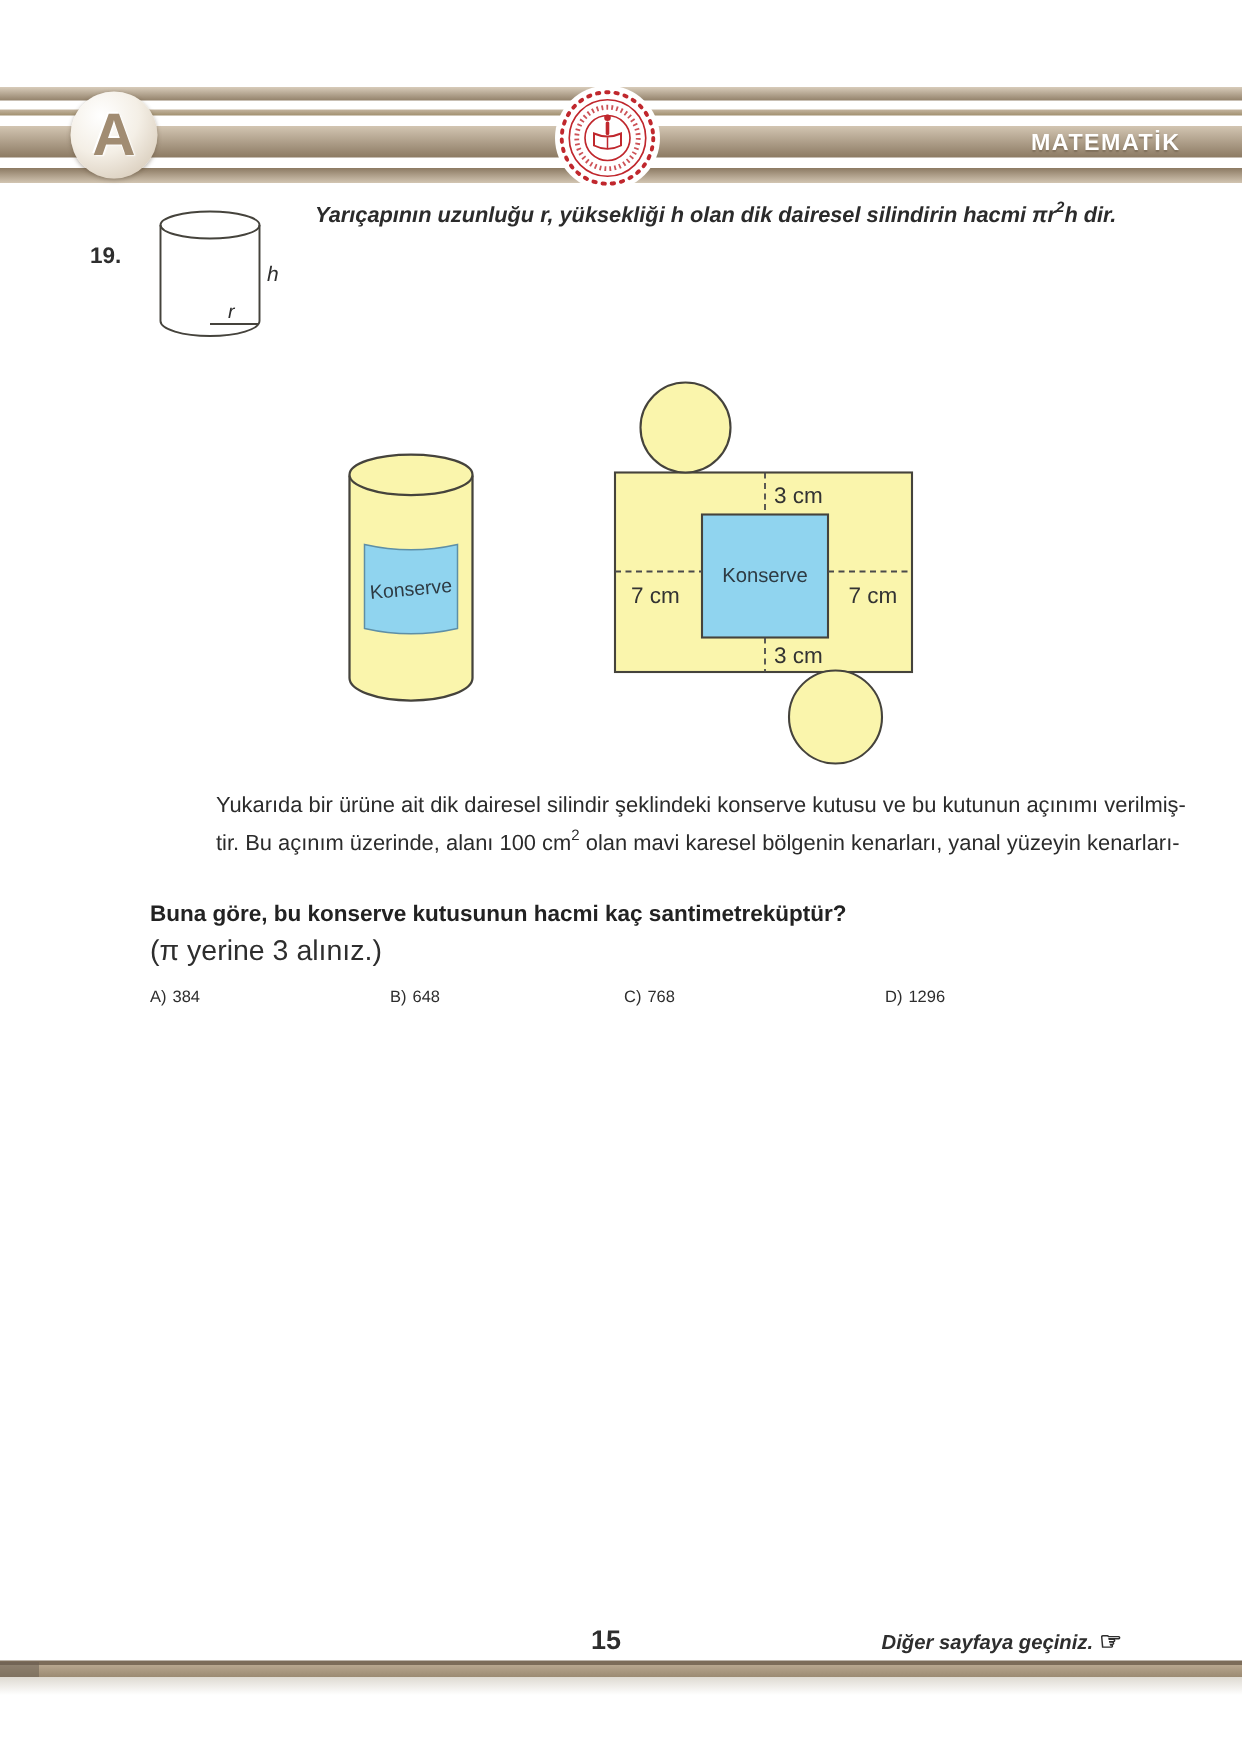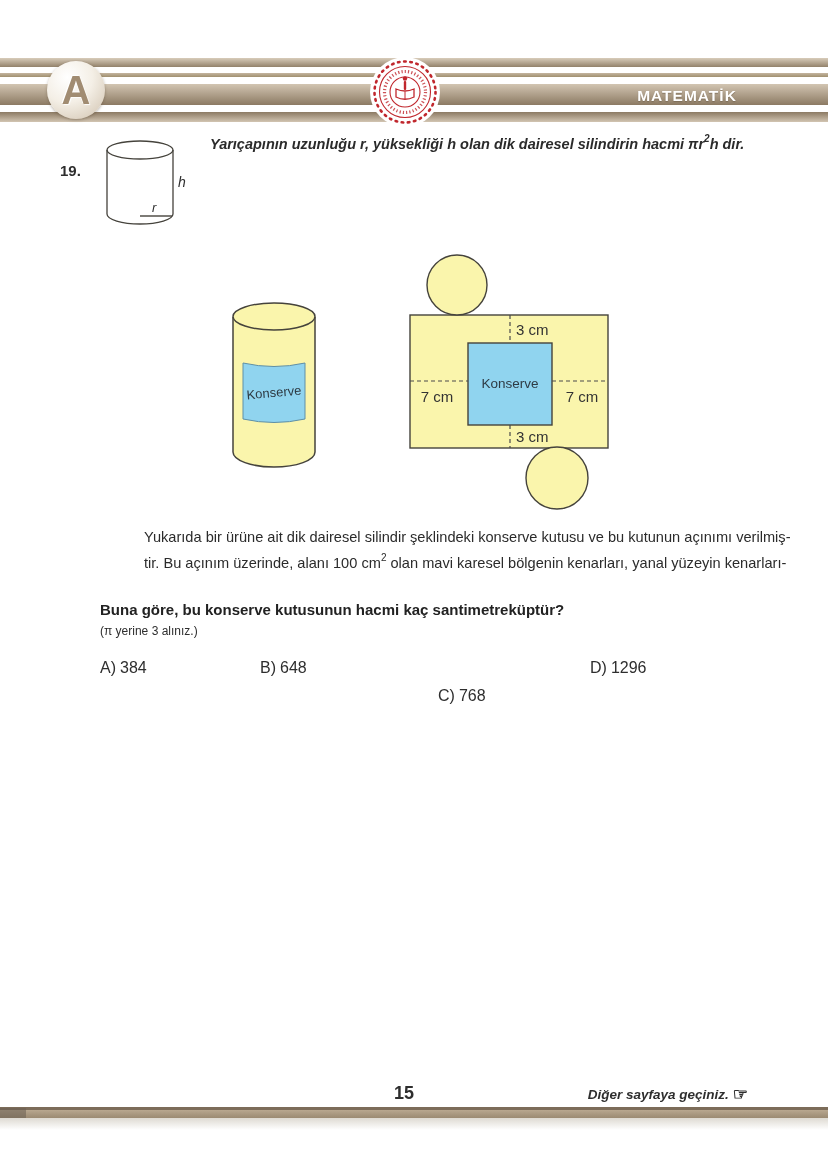--- a/index.html
+++ b/index.html
@@ -10,21 +10,21 @@
     font-family:"Liberation Sans", sans-serif; color:#2e2e2e;
   }
   
   .hbar { position:absolute; left:0; width:828px; }
   .hbar-1 { top:58px; height:9px;  background:linear-gradient(#d8ccba, #93826b); }
   .hbar-2 { top:73px; height:4px;  background:linear-gradient(#c4b5a0, #a1906f); }
   .hbar-3 { top:84px; height:21px; background:linear-gradient(#d2c5b2, #8c7a63); }
   .hbar-4 { top:112px; height:10px; background:linear-gradient(#8c7a63, #d2c5b2); }
   .subject-label {
     position:absolute; top:86px; left:587px; width:200px; height:19px;
-    text-align:center; font-size:15.5px; font-weight:bold; color:#fff;
+    text-align:right; font-size:15.5px; font-weight:bold; color:#fff;
     letter-spacing:1px; line-height:19px;
     text-shadow:0 1px 1px rgba(110,95,75,.65);
   }
   .booklet-badge {
     position:absolute; left:47px; top:61px; width:58px; height:58px;
     border-radius:50%;
     background:radial-gradient(circle at 35% 28%, #ffffff 0%, #f4efe6 45%, #d9cdbc 85%, #c9bca8 100%);
     box-shadow:0 1px 3px rgba(90,75,55,.45);
     display:flex; align-items:center; justify-content:center;
   }
@@ -37,24 +37,24 @@
   .q-number { position:absolute; left:60px; top:134px; font-size:15px; font-weight:bold;margin-top:28px; }
   .q-intro  { position:absolute; left:210px; top:134px; width:540px;
               font-size:14.5px; font-style:italic; color:#2b2b2b;font-weight:bold; }
   sup.s2 { font-size:10px; position:relative; top:-1px; }
   .small-cyl { position:absolute; left:95px; top:137px; }
   .figure-svg { position:absolute; left:220px; top:250px; }
   .body-par { position:absolute; left:100px; top:526px; width:672px;
               font-size:14.6px; line-height:22px; color:#2b2b2b;margin-left:44px; }
   .prompt-bold { position:absolute; left:100px; top:601px; width:672px;
                  font-size:15px; font-weight:bold; color:#222; }
-  .prompt-note { position:absolute; left:100px; top:624px; font-size:12px; }
-  .options { position:absolute; left:0; top:659px; width:828px; height:20px; font-size:16px; }
+  .prompt-note { position:absolute; left:100px; top:624px; font-size:19px; }
+  .options { position:absolute; left:0; top:659px; width:828px; height:20px; font-size:11px; }
   .opt { position:absolute; white-space:nowrap; }
-  .opt-a { left:100px; } .opt-b { left:260px; } .opt-c { left:438px;margin-top:28px; } .opt-d { left:590px; }
+  .opt-a { left:100px; } .opt-b { left:260px; } .opt-c { left:416px; } .opt-d { left:590px; }
   .opt .letter { margin-right:4px; }
   
   .page-number { position:absolute; left:374px; top:1083px; width:60px;
                  text-align:center; font-size:18px; font-weight:bold; }
   .next-page { position:absolute; right:80px; top:1083px; font-size:13.5px;
                font-weight:bold; font-style:italic; white-space:nowrap; }
   .next-page .hand { font-style:normal; font-size:17px; position:relative; top:1px; margin-left:4px; }
   .fbar-line { position:absolute; left:0; top:1107px; width:828px; height:3px; background:#7c6c59; }
   .fbar { position:absolute; left:0; top:1110px; width:828px; height:8px;
           background:linear-gradient(#b8a78f, #9b8a72); }

